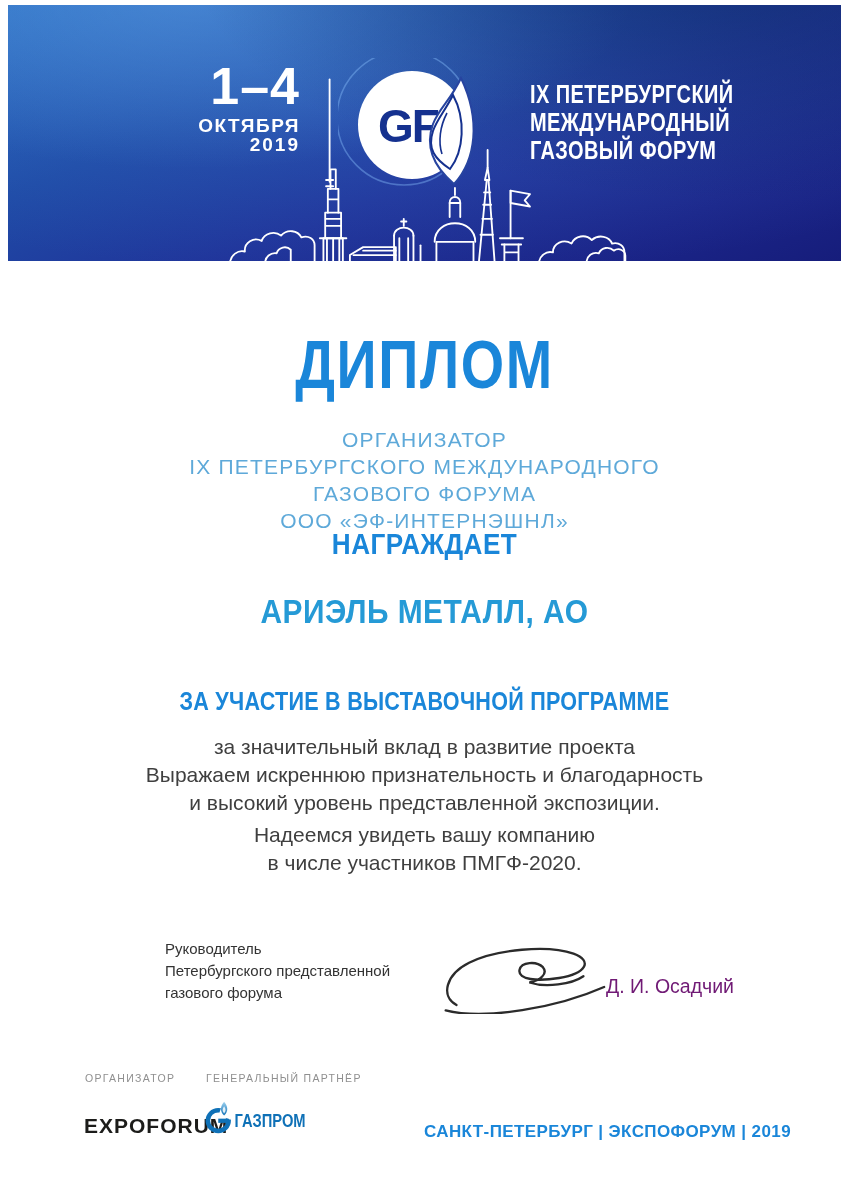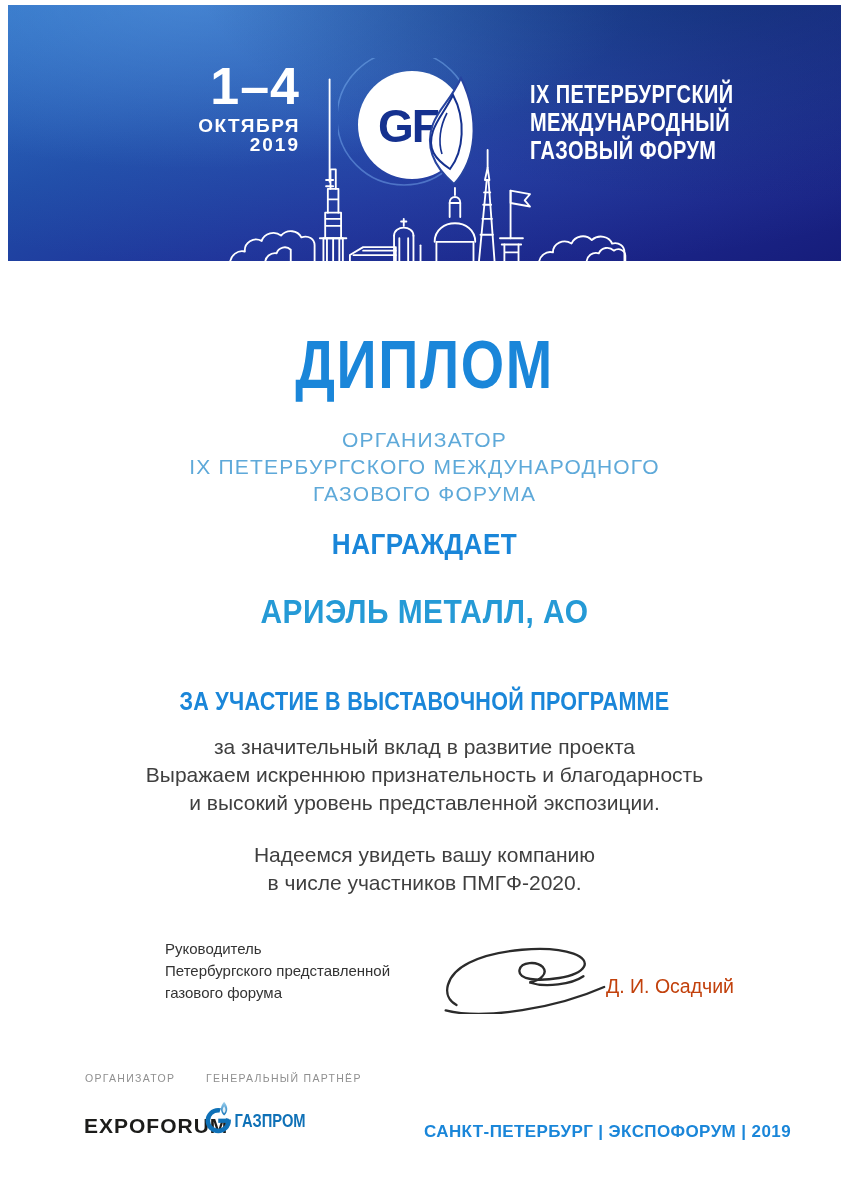--- a/index.html
+++ b/index.html
@@ -51,29 +51,29 @@
   .recipient{
     top:592px;color:#259ad6;font-size:34px;font-weight:700;letter-spacing:.5px;
     transform:scaleX(.88);transform-origin:center top;
   }
   .reason{
     top:686px;color:#1a86d9;font-size:26px;font-weight:700;letter-spacing:.3px;
     transform:scaleX(.83);transform-origin:center top;
   }
   .message{top:733px;color:#3f3f3f;font-size:21px;line-height:28px;}
   .message span{display:block;}
-  .message .p2{margin-top:24px;}
+  .message .p2{margin-top:4px;}
   
   .sig-role{
     position:absolute;left:165px;top:938px;color:#333333;
     font-size:15px;line-height:22px;
   }
   .sig-role span{display:block;}
   .sig-scribble{position:absolute;left:438px;top:942px;width:172px;height:72px;}
-  .sig-name{position:absolute;left:606px;top:975px;color:#c2410c;font-size:19.5px;}
+  .sig-name{position:absolute;left:606px;top:975px;color:#701a75;font-size:19.5px;}
   
   .foot-label{
     position:absolute;top:1072px;color:#8f8f8f;font-size:10.5px;
     letter-spacing:1.3px;font-weight:400;
   }
   .lbl-org{left:85px;}
   .lbl-partner{left:206px;}
   .expoforum{
     position:absolute;left:84px;top:1114px;color:#1c1c1a;
     font-size:21px;font-weight:700;letter-spacing:1px;
@@ -159,20 +159,21 @@
       <span>ГАЗОВЫЙ ФОРУМ</span>
     </div>
   </div>
 
   <div class="center diploma-title">ДИПЛОМ</div>
 
   <div class="center organizer-block">
     <span>ОРГАНИЗАТОР</span>
     <span>IX ПЕТЕРБУРГСКОГО МЕЖДУНАРОДНОГО</span>
     <span>ГАЗОВОГО ФОРУМА</span>
+    <span>ООО «ЭФ-ИНТЕРНЭШНЛ»</span>
   </div>
 
   <div class="center awards-label">НАГРАЖДАЕТ</div>
 
   <div class="center recipient">АРИЭЛЬ МЕТАЛЛ, АО</div>
 
   <div class="center reason">ЗА УЧАСТИЕ В ВЫСТАВОЧНОЙ ПРОГРАММЕ</div>
 
   <div class="center message">
     <span>за значительный вклад в развитие проекта</span>

